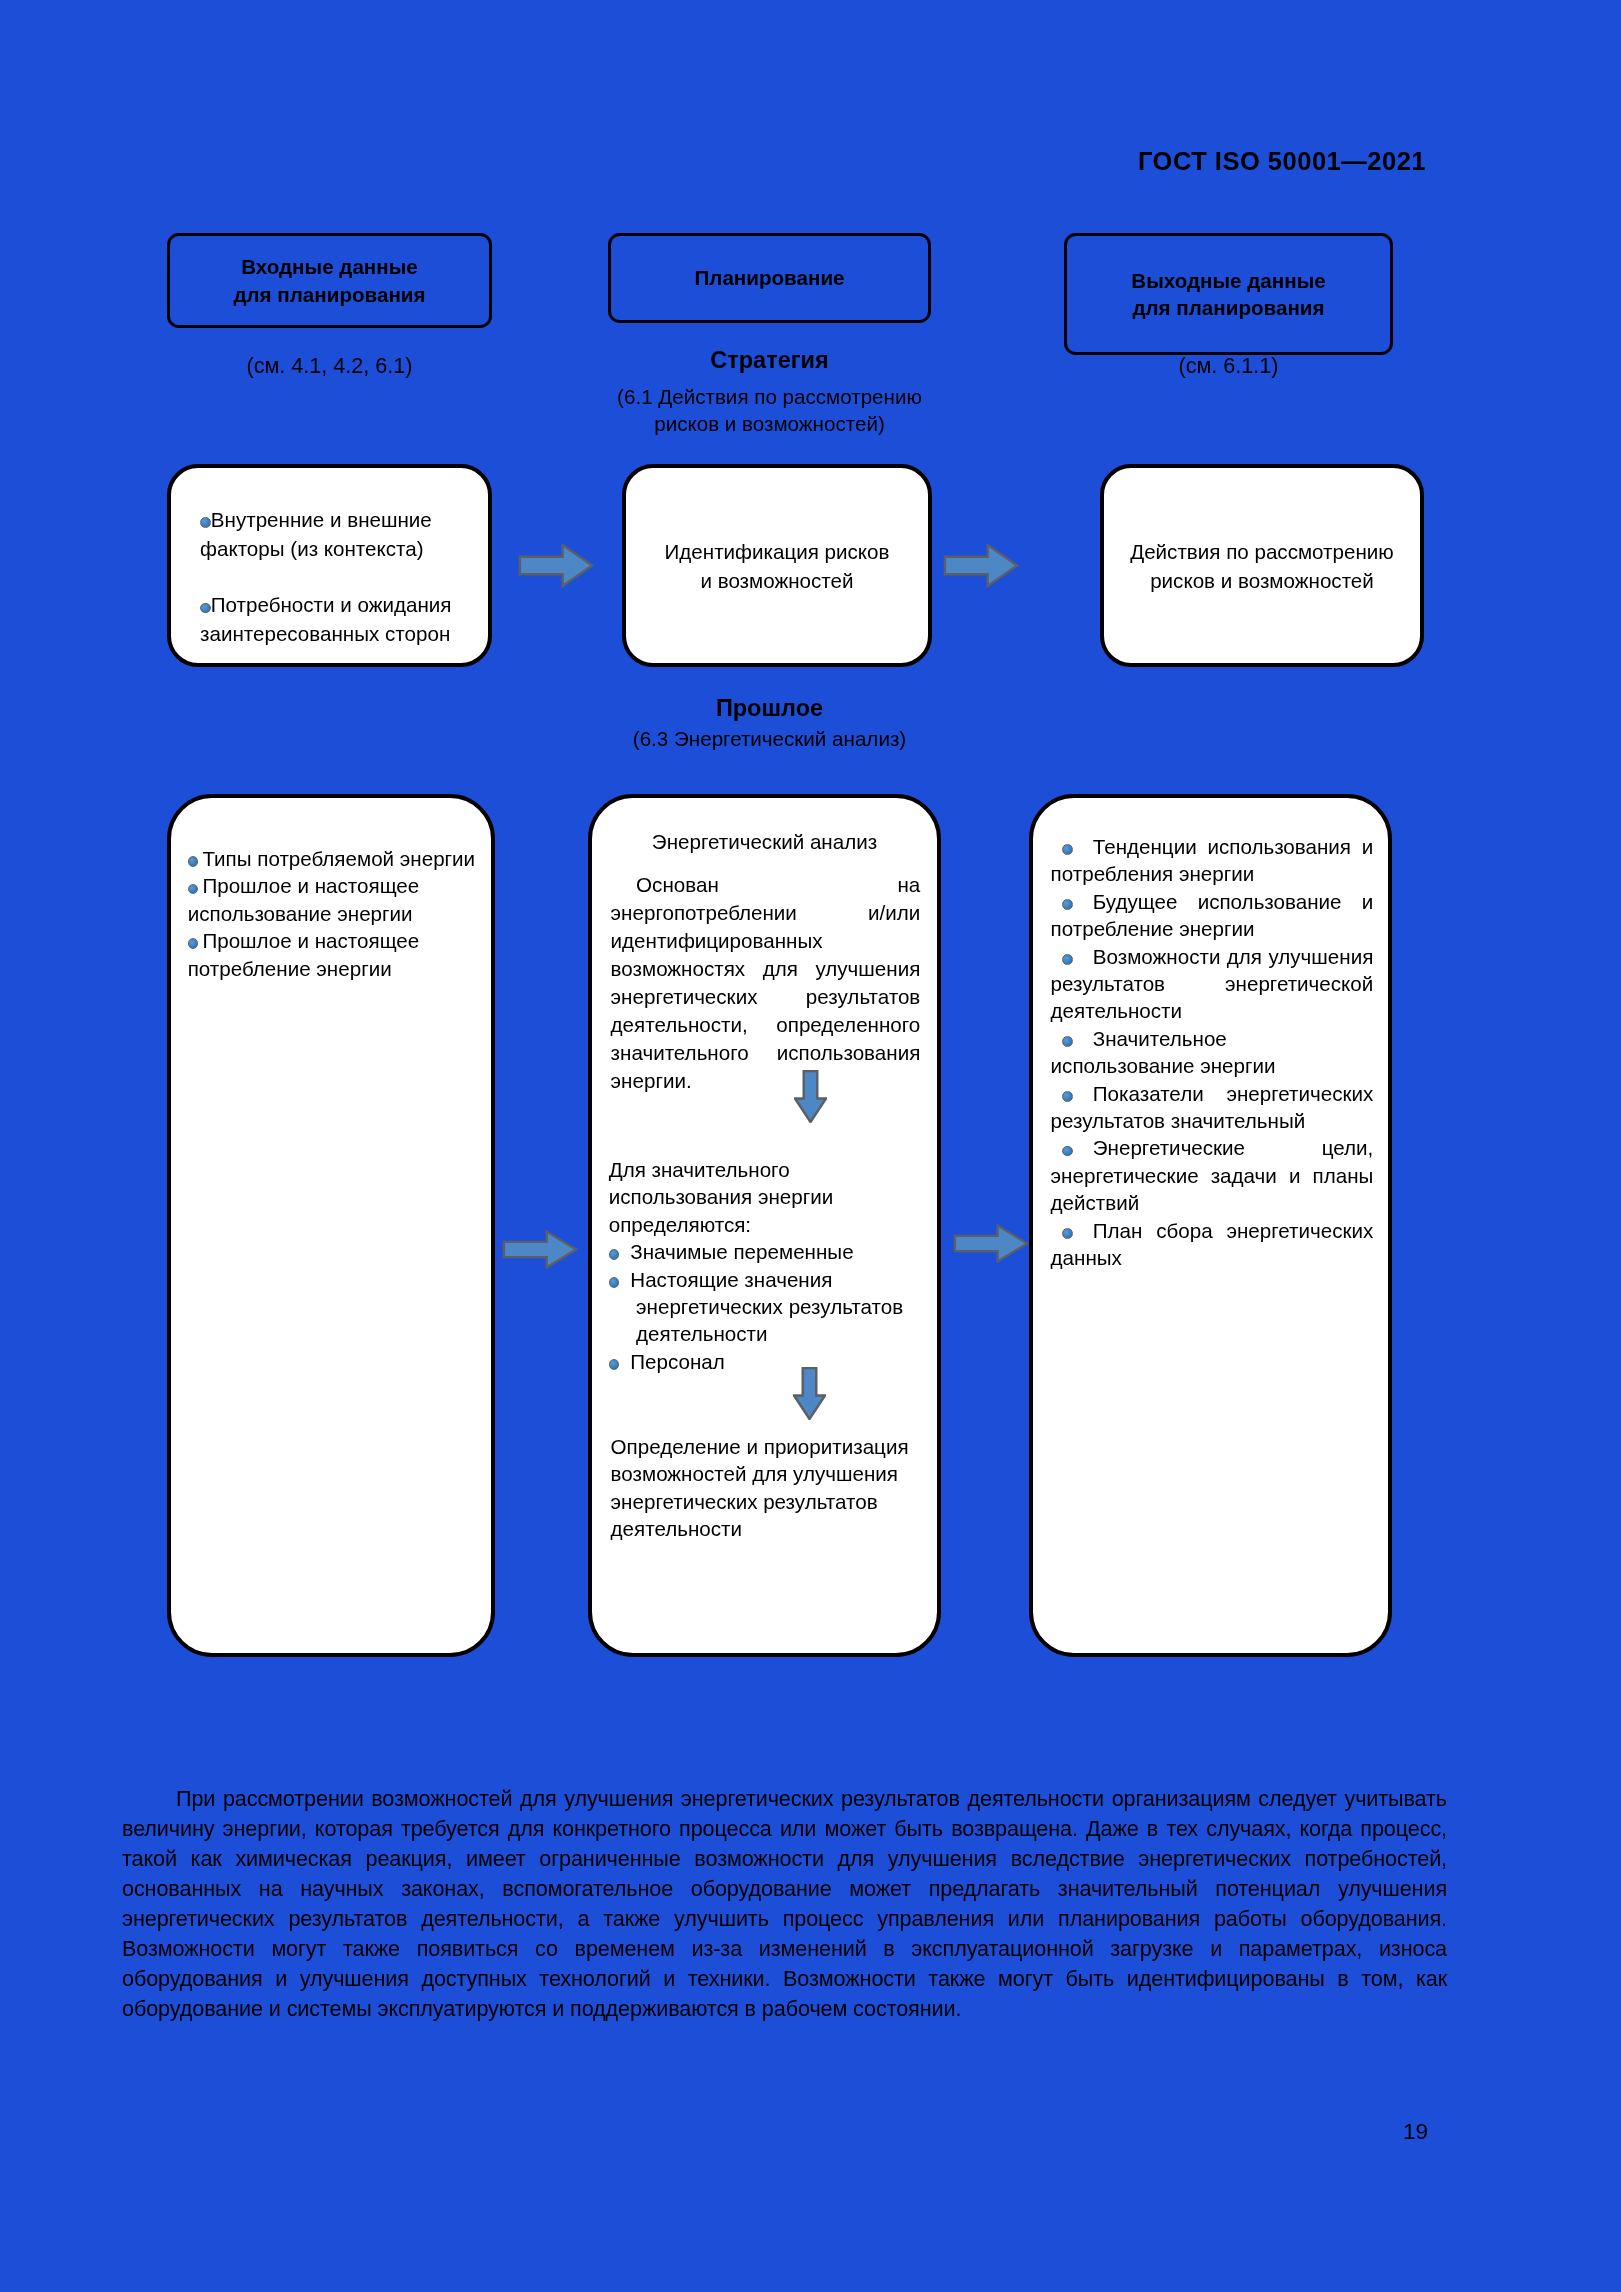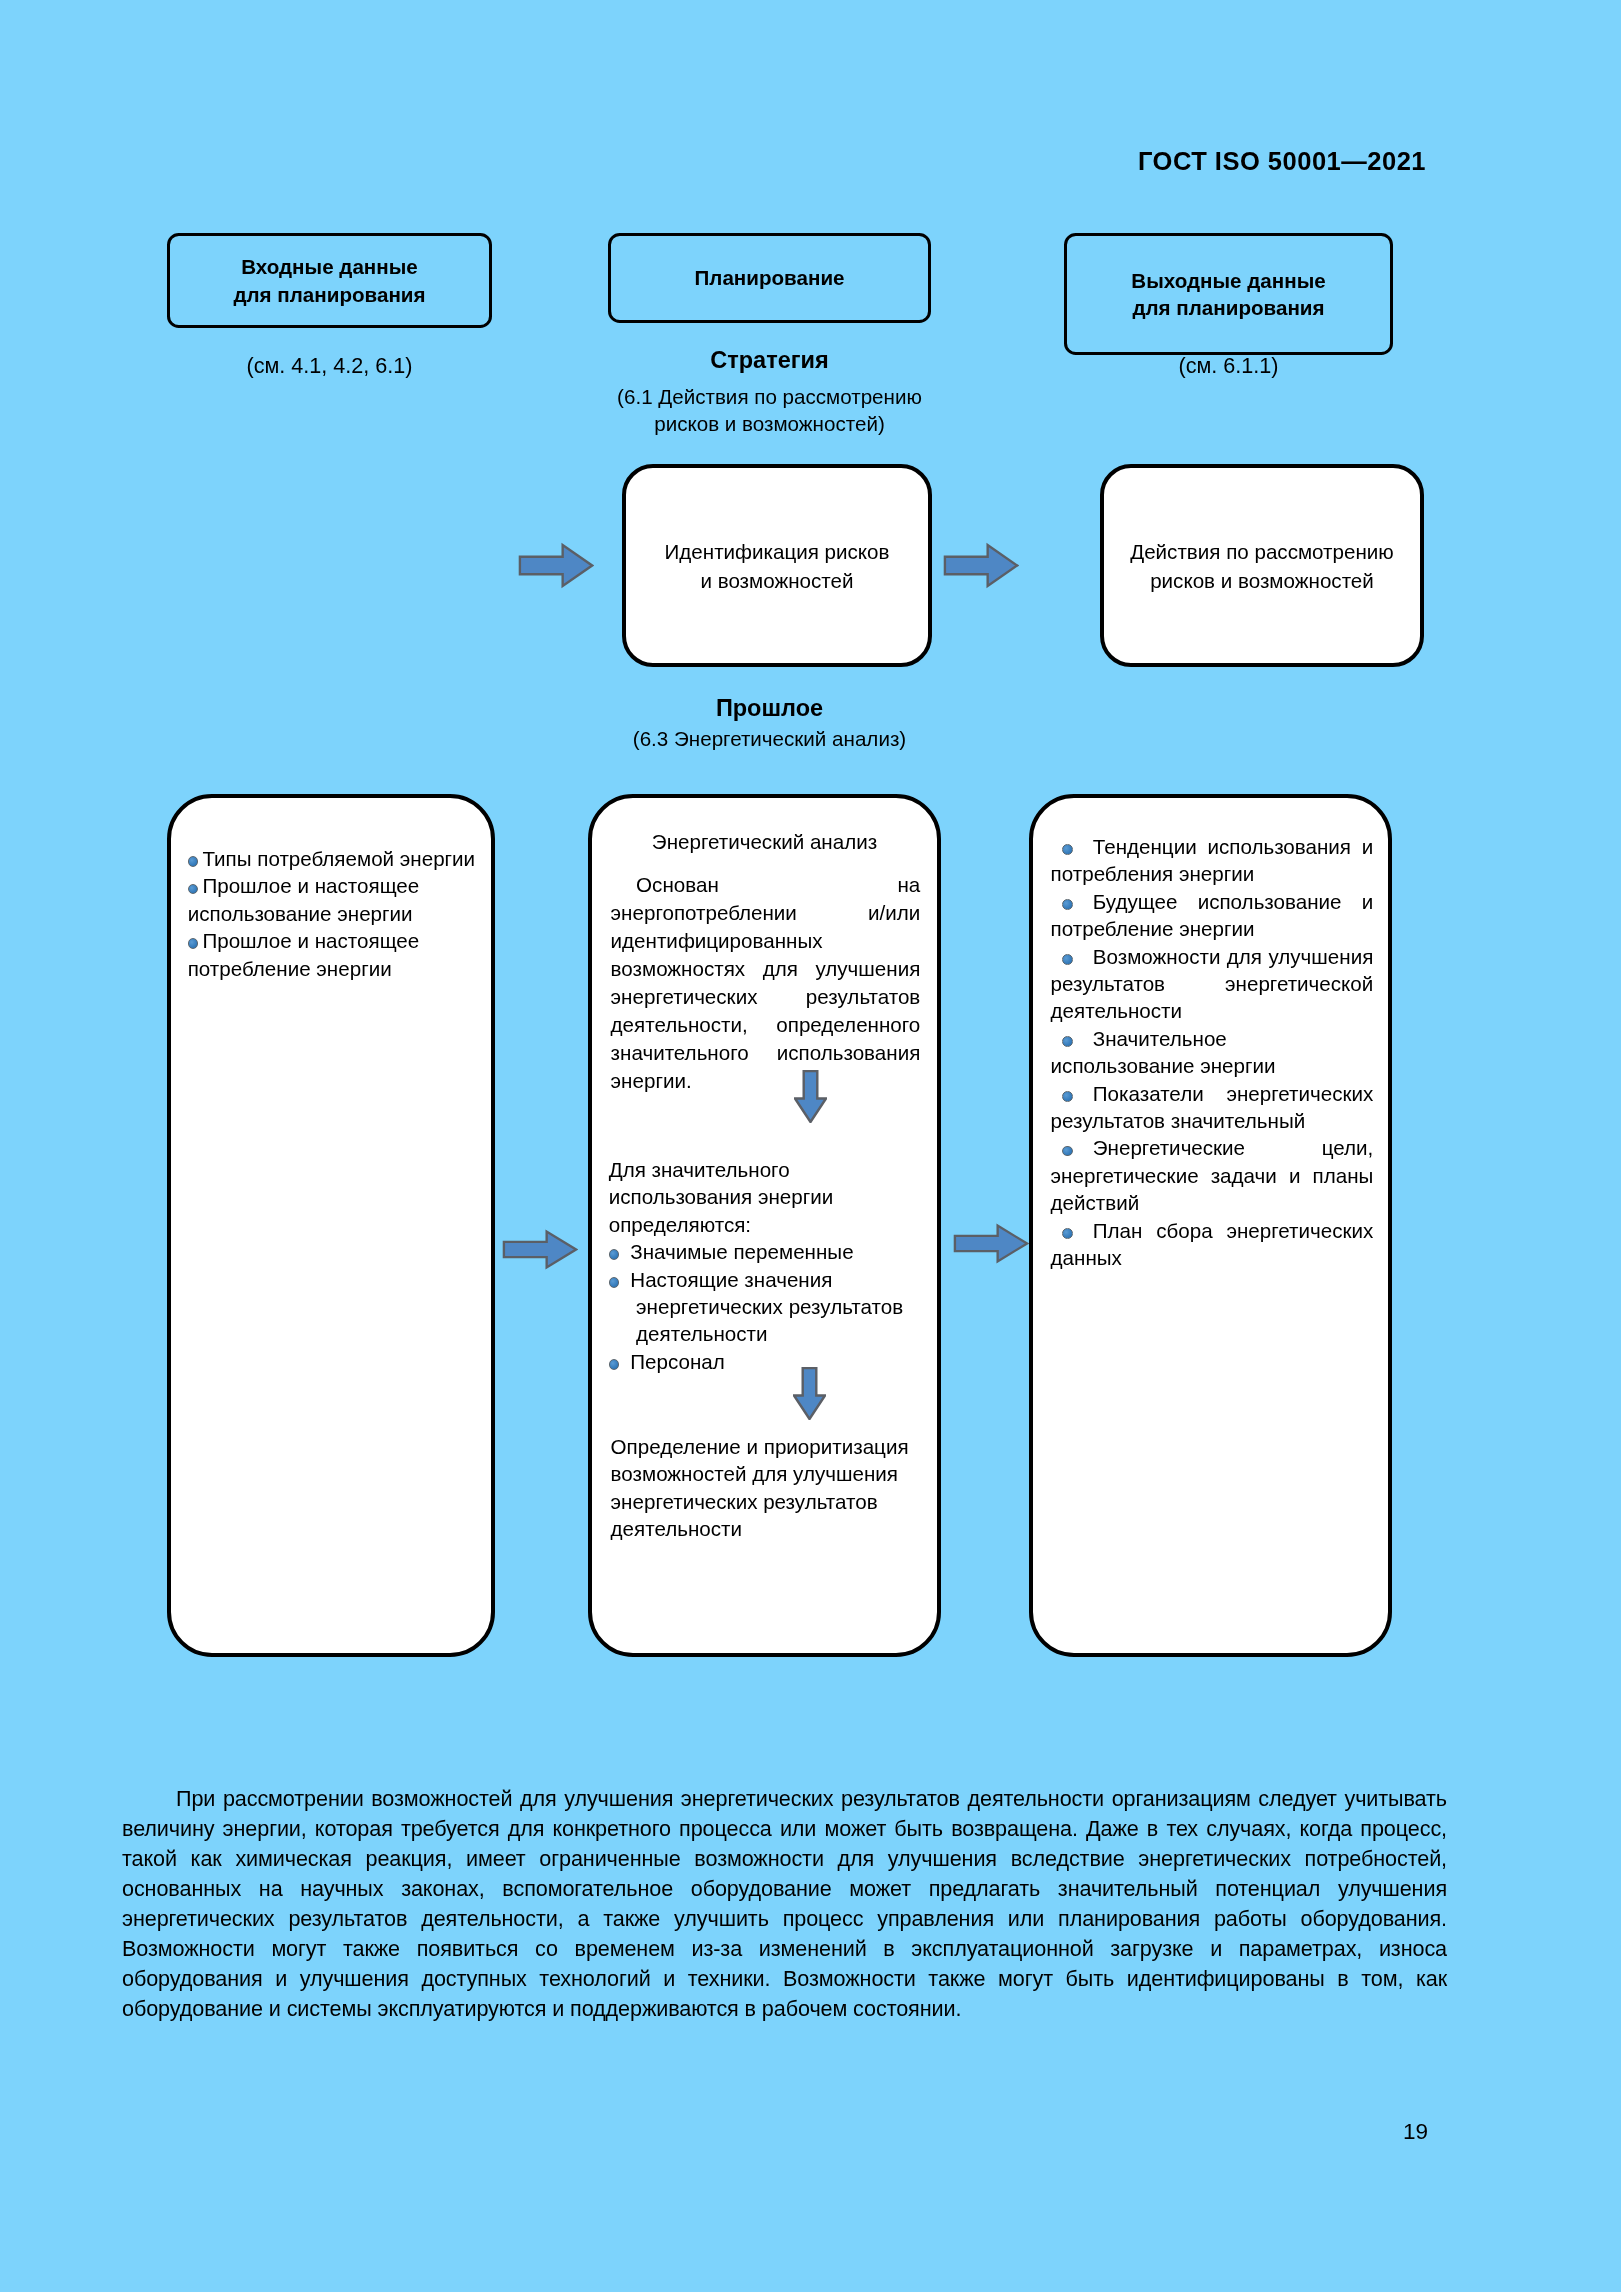--- a/index.html
+++ b/index.html
@@ -1,18 +1,18 @@
 <!DOCTYPE html>
 <html lang="ru" style="--arrow-fill: #4e87c5; --arrow-stroke: #5b5f66; --bullet-fill: #2e75b6; --bullet-ring: #5b6770;"><head>
 <meta charset="utf-8">
 <style>
   * { margin:0; padding:0; box-sizing:border-box; }
   html,body { background:#ffffff; }
   .page {
-    position:relative; width:1621px; height:2293px; background:#7dd3fc;
+    position:relative; width:1621px; height:2293px; background:#1d4ed8;
     font-family:"Liberation Sans", sans-serif; color:#000;
     overflow:hidden;
   }
   .abs { position:absolute; }
 
   
   .doc-header { font-weight:bold; font-size:25.5px; letter-spacing:0.5px; }
 
   
   .hbox {
@@ -95,20 +95,24 @@
   <div class="hbox" style="left:1064px; top:233px; width:329px; height:122px;">
     <span>Выходные данные
 для планирования</span>
   </div>
 
   <div class="ref-label" style="left:167px; top:353px; width:325px;">(см. 4.1, 4.2, 6.1)</div>
   <div class="col-title" style="left:598px; top:347px; width:343px;">Стратегия</div>
   <div class="col-sub" style="left:598px; top:384px; width:343px;">(6.1 Действия по рассмотрению рисков и возможностей)</div>
   <div class="ref-label" style="left:1064px; top:353px; width:329px;">(см. 6.1.1)</div>
 
+  <div class="rb rb-list" style="left:167px; top:464px; width:325px; height:203px;">
+    <div class="rb-item"><span class="dot"></span><span>Внутренние и внешние факторы (из контекста)</span></div>
+    <div class="rb-item"><span class="dot"></span><span>Потребности и ожидания заинтересованных сторон</span></div>
+  </div>
 
   <div class="arr" style="left:518px; top:542px; width:76px; height:47px;">
     <svg viewBox="0 0 80 48" preserveAspectRatio="none">
         <polygon class="arrow-shape" points="2,15 47,15 47,3 78,24 47,45 47,33 2,33"></polygon>
       </svg>
   </div>
 
   <div class="rb rb-center" style="left:622px; top:464px; width:310px; height:203px;">
     <span class="pre">Идентификация рисков
 и возможностей</span>

